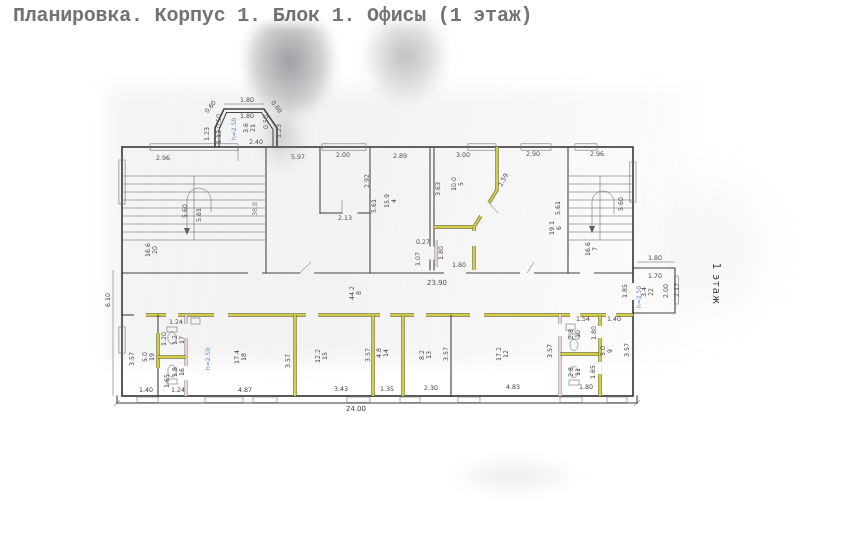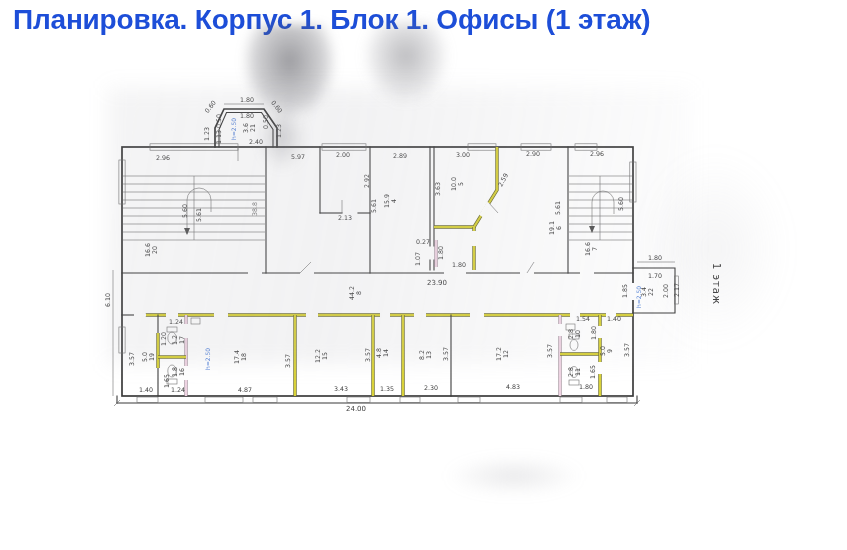--- a/index.html
+++ b/index.html
@@ -1,19 +1,19 @@
 <!DOCTYPE html>
 <html><head>
 <meta charset="utf-8">
 <style>
   html,body{margin:0;padding:0;background:#fff;}
   .page{position:relative;width:847px;height:550px;background:#ffffff;overflow:hidden;
         font-family:"DejaVu Sans",sans-serif;}
-  .title{position:absolute;left:13px;top:4px;font-family:Liberation Sans, sans-serif;
-         font-weight:bold;font-size:28px;color:#1d4ed8;letter-spacing:-0.2px;}
+  .title{position:absolute;left:13px;top:4px;font-family:Liberation Mono, monospace;
+         font-weight:bold;font-size:20px;color:#737373;letter-spacing:-0.2px;}
   svg{position:absolute;left:0;top:0;}
   
   .w{stroke:#3b3b3b;stroke-width:1.1;fill:none;stroke-linecap:square;}
   .w2{stroke-width:1.7;}
   .thin{stroke:#6e6e6e;stroke-width:0.6;fill:none;}
   .ye{stroke:#6e6e33;stroke-width:3.4;fill:none;}
   .yf{stroke:#d8d139;stroke-width:2.1;fill:none;}
   .pe{stroke:#9d8894;stroke-width:3.2;fill:none;}
   .pf{stroke:#eed3e2;stroke-width:2.0;fill:none;}
   .gapw{stroke:#ffffff;stroke-width:3.6;fill:none;}

